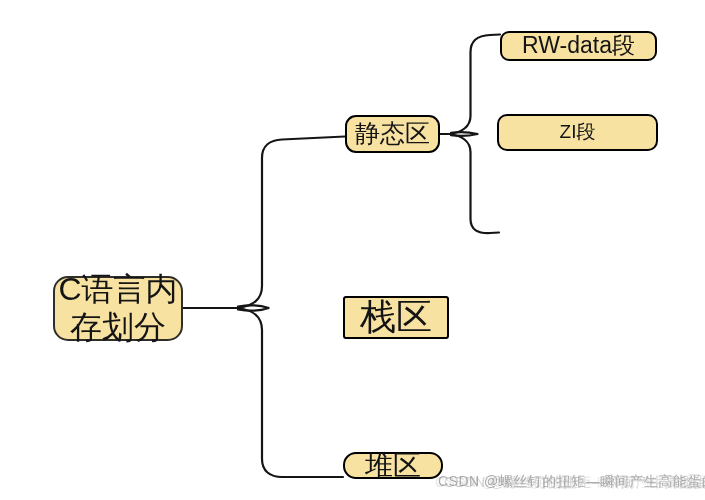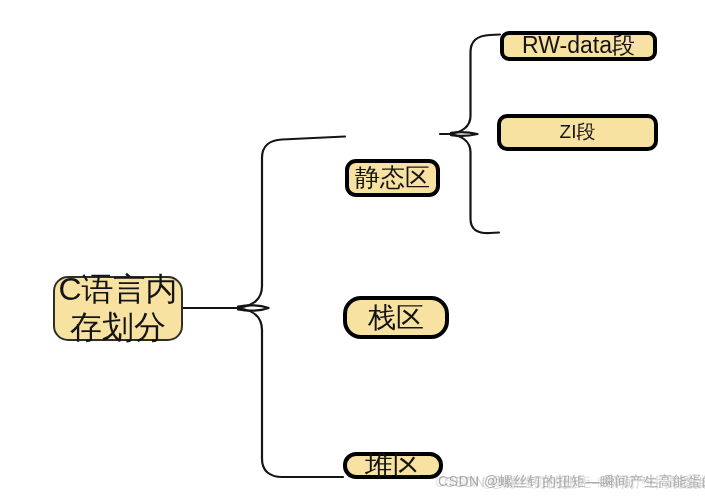--- a/index.html
+++ b/index.html
@@ -18,46 +18,45 @@
   .connectors {
     position: absolute;
     inset: 0;
     width: 705px;
     height: 500px;
   }
   .node {
     position: absolute;
     box-sizing: border-box;
     background: #f8e2a2;
-    border: 4px solid #000000;
+    border: 2px solid #000000;
     display: flex;
     align-items: center;
     justify-content: center;
     color: #141414;
     text-align: center;
     line-height: 1.18;
     white-space: pre-line;
   }
   .node-root {
     left: 53px; top: 276px; width: 130px; height: 65px;
     border-radius: 15px;
     border-width: 2.5px;
     border-color: #2f2e29;
     font-size: 32px;
   }
   .node-static {
     left: 345px; top: 115px; width: 95px; height: 38px;
     border-radius: 11px;
     font-size: 25px;
-    margin-top: 44px;
   }
   .node-stack {
     left: 343px; top: 296px; width: 106px; height: 43px;
-    border-radius: 18px;
-    font-size: 28px;
+    border-radius: 3px;
+    font-size: 36px;
   }
   .node-heap {
     left: 343px; top: 452px; width: 100px; height: 27px;
     border-radius: 13px;
     font-size: 28px;
   }
   .node-rwdata {
     left: 500px; top: 31px; width: 157px; height: 30px;
     border-radius: 9px;
     font-size: 23px;

